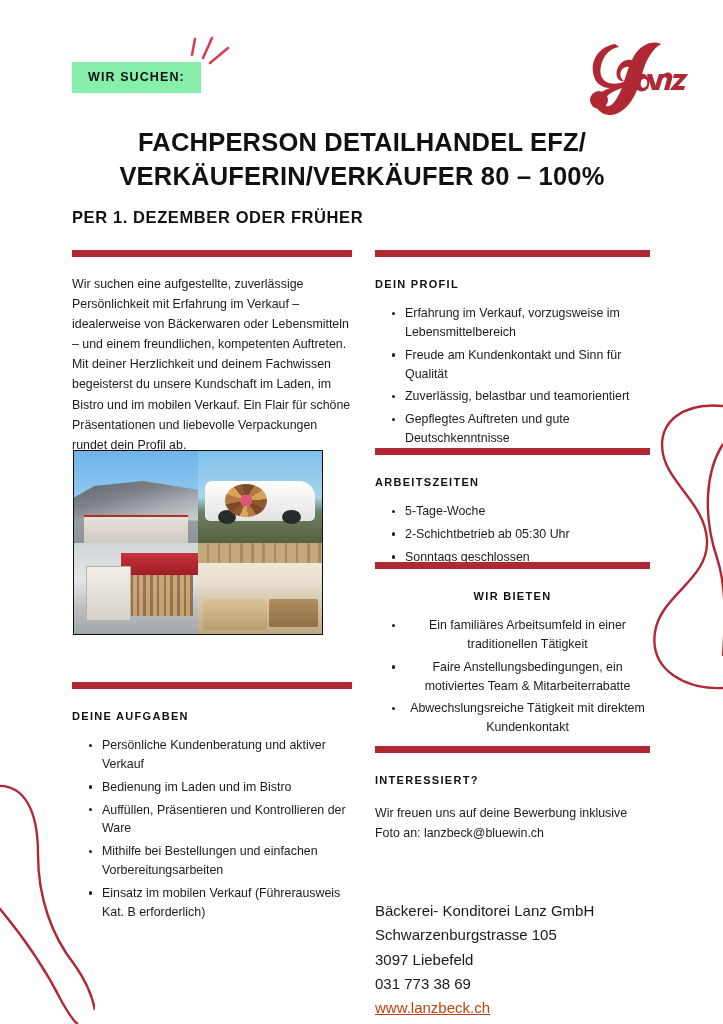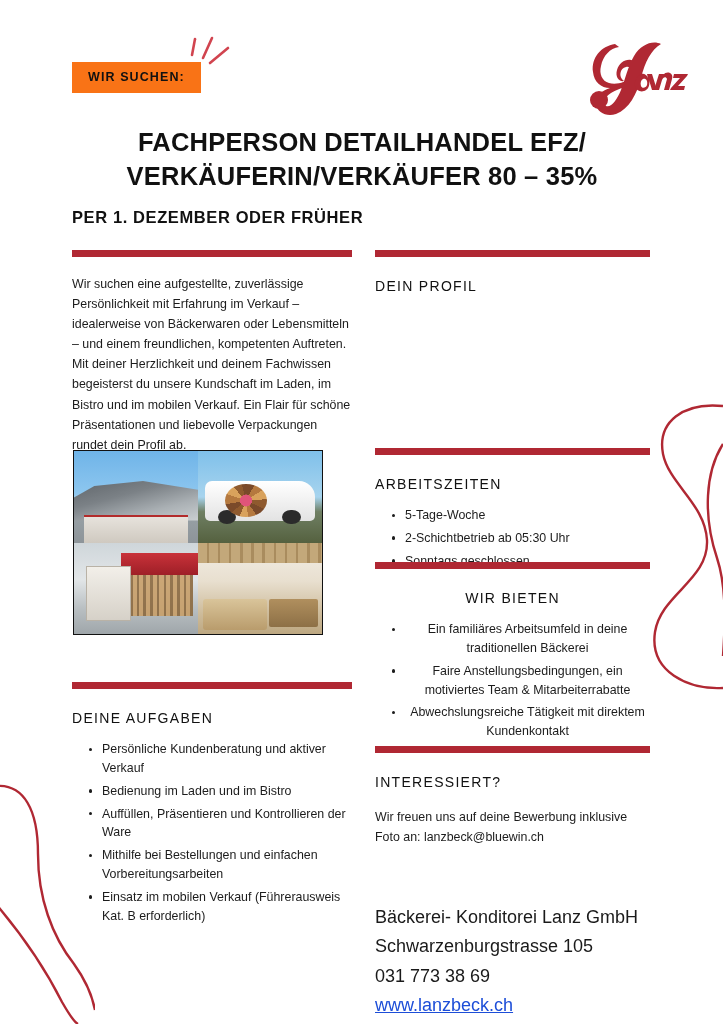--- a/index.html
+++ b/index.html
@@ -45,21 +45,21 @@
     height: 96px;
   }
 
   .badge-wrap {
     position: absolute;
     left: 72px;
     top: 62px;
   }
   .badge {
     display: inline-block;
-    background: #f97316;
+    background: #86efac;
     color: #111111;
     font-weight: bold;
     font-size: 12.5px;
     letter-spacing: 1.1px;
     padding: 9px 16px 9px 16px;
     line-height: 1;
   }
   .sparks {
     position: absolute;
     left: 114px;
@@ -104,22 +104,22 @@
     width: 275px;
   }
 
   .rule {
     height: 7px;
     background: #b02833;
     width: 100%;
   }
 
   .sec-title {
-    font-size: 14px;
-    font-weight: normal;
+    font-size: 11px;
+    font-weight: bold;
     letter-spacing: 1.3px;
     color: #111111;
     margin-top: 21px;
   }
 
   .body-text {
     font-size: 12.4px;
     line-height: 1.62;
     color: #1c1c1c;
     margin-top: 17px;
@@ -284,22 +284,22 @@
     border-radius: 3px;
   }
   .bistro-bench {
     position: absolute;
     right: 3%; bottom: 8%;
     width: 40%; height: 30%;
     background: linear-gradient(#b08f5e, #8d7046);
     border-radius: 2px;
   }
 
-  .link { text-decoration: underline; color: #1d4ed8; }
-  .addr { font-size: 18px; line-height: 1.62; }
+  .link { text-decoration: underline; color: #c2410c; }
+  .addr { font-size: 15px; line-height: 1.62; }
 </style>
 </head>
 <body>
 
 <svg class="deco deco-right" viewBox="0 0 80 310">
   <path d="M80 18 C 40 14, 14 34, 20 66 C 26 96, 62 116, 64 152
            C 66 192, 18 206, 12 244 C 6 284, 46 302, 80 300" fill="none" stroke="#b02833" stroke-width="2.4"></path>
   <path d="M80 56 C 62 84, 60 128, 74 170 C 84 200, 82 240, 80 268" fill="none" stroke="#b02833" stroke-width="2.4"></path>
 </svg>
 
@@ -340,21 +340,21 @@
     <svg class="sparks" viewBox="0 0 54 36">
       <line x1="9" y1="3" x2="6" y2="19" stroke="#d1444f" stroke-width="2.6" stroke-linecap="round"></line>
       <line x1="26" y1="2" x2="17" y2="22" stroke="#d1444f" stroke-width="2.6" stroke-linecap="round"></line>
       <line x1="42" y1="12" x2="24" y2="27" stroke="#d1444f" stroke-width="2.6" stroke-linecap="round"></line>
     </svg>
   </div>
 
   <div class="headline">
     <h1>
       <span>FACHPERSON DETAILHANDEL EFZ/</span><br>
-      <span>VERKÄUFERIN/VERKÄUFER 80 – 35%</span>
+      <span>VERKÄUFERIN/VERKÄUFER 80 – 100%</span>
     </h1>
     <h2>PER 1. DEZEMBER ODER FRÜHER</h2>
   </div>
 
   <div class="col-left">
 
     <div class="blk-l blk-intro">
       <div class="rule"></div>
       <p class="body-text">Wir suchen eine aufgestellte, zuverlässige Persönlichkeit mit Erfahrung im Verkauf – idealerweise von Bäckerwaren oder Lebensmitteln – und einem freundlichen, kompetenten Auftreten. Mit deiner Herzlichkeit und deinem Fachwissen begeisterst du unsere Kundschaft im Laden, im Bistro und im mobilen Verkauf. Ein Flair für schöne Präsentationen und liebevolle Verpackungen rundet dein Profil ab.</p>
     </div>
@@ -387,51 +387,58 @@
     <div class="ph ph-bistro">
       <div class="bistro-bench"></div>
     </div>
   </div>
 
   <div class="col-right">
 
     <div class="blk blk-profil">
       <div class="rule"></div>
       <div class="sec-title">DEIN PROFIL</div>
+      <ul class="bullets">
+        <li>Erfahrung im Verkauf, vorzugsweise im Lebensmittelbereich</li>
+        <li>Freude am Kundenkontakt und Sinn für Qualität</li>
+        <li>Zuverlässig, belastbar und teamorientiert</li>
+        <li>Gepflegtes Auftreten und gute Deutschkenntnisse</li>
+      </ul>
     </div>
 
     <div class="blk blk-zeiten">
       <div class="rule"></div>
       <div class="sec-title">ARBEITSZEITEN</div>
       <ul class="bullets">
         <li>5-Tage-Woche</li>
         <li>2-Schichtbetrieb ab 05:30 Uhr</li>
         <li>Sonntags geschlossen</li>
       </ul>
     </div>
 
     <div class="blk blk-bieten">
       <div class="rule"></div>
       <div class="sec-title">WIR BIETEN</div>
       <ul class="bullets">
-        <li>Ein familiäres Arbeitsumfeld in deine traditionellen Bäckerei</li>
+        <li>Ein familiäres Arbeitsumfeld in einer traditionellen Tätigkeit</li>
         <li>Faire Anstellungsbedingungen, ein motiviertes Team &amp; Mitarbeiterrabatte</li>
         <li>Abwechslungsreiche Tätigkeit mit direktem Kundenkontakt</li>
       </ul>
     </div>
 
     <div class="blk blk-interesse">
       <div class="rule"></div>
       <div class="sec-title">INTERESSIERT?</div>
       <p class="body-text">
         <span>Wir freuen uns auf deine Bewerbung inklusive</span><br>
         <span>Foto an: lanzbeck@bluewin.ch</span>
       </p>
       <div class="addr" style="margin-top:56px;">
         <div>Bäckerei- Konditorei Lanz GmbH</div>
         <div>Schwarzenburgstrasse 105</div>
+        <div>3097 Liebefeld</div>
         <div>031 773 38 69</div>
         <div><span class="link">www.lanzbeck.ch</span></div>
       </div>
     </div>
 
   </div>
 </div>
 
 </body></html>

